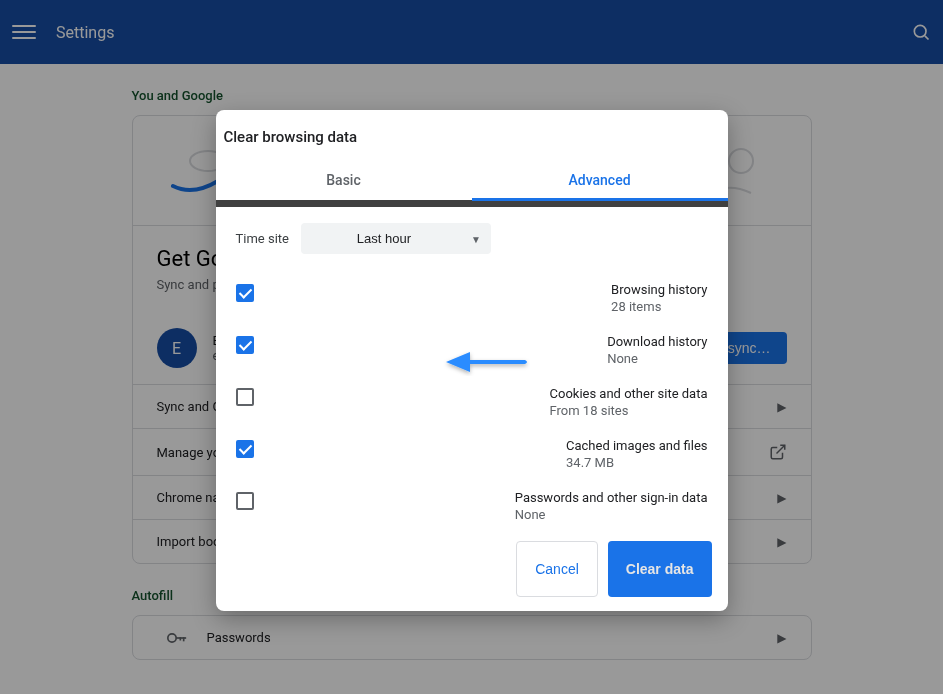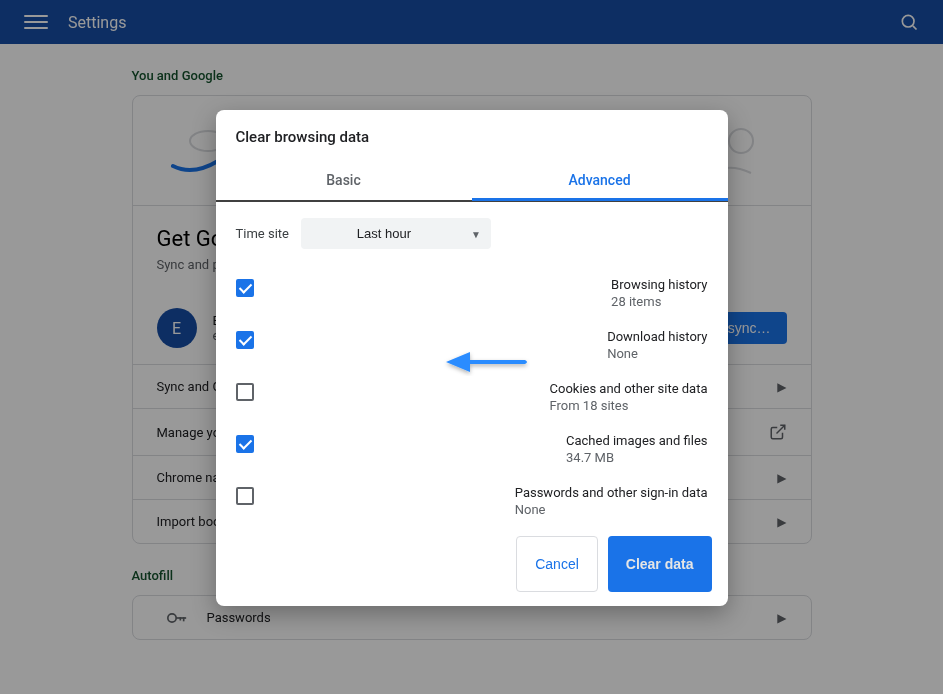--- a/index.html
+++ b/index.html
@@ -1,17 +1,17 @@
 <!DOCTYPE html>
 <html><head>
 <meta charset="utf-8">
 <style>
 * { box-sizing: border-box; margin: 0; padding: 0; }
 body { font-family: Roboto, Arial, sans-serif; background: #fff; width: 943px; height: 694px; overflow: hidden; position: relative; }
-.topbar { height: 44px; background: #174ea6; display: flex; align-items: center; padding: 0 24px; color: #fff; }
+.topbar { height: 64px; background: #174ea6; display: flex; align-items: center; padding: 0 12px; color: #fff; }
 .hamburger { width: 24px; height: 24px; display: flex; flex-direction: column; justify-content: center; gap: 4px; cursor: pointer; margin-right: 20px; }
 .hamburger span { height: 2px; background: #fff; display: block; border-radius: 1px; }
 .topbar-title { font-size: 16px; font-weight: 400; }
 .search-icon { margin-left: auto; width: 20px; height: 20px; color: #fff; cursor: pointer; }
 .page { padding: 24px 0; display: flex; flex-direction: column; align-items: center; }
 .page-inner { width: 680px; }
 .section-title { font-size: 13px; color: #14532d; margin-bottom: 12px; font-weight: 500; }
 .card { border: 1px solid #dadce0; border-radius: 8px; background: #fff; margin-bottom: 24px; }
 .hero { height: 110px; border-bottom: 1px solid #dadce0; position: relative; overflow: hidden; display: flex; align-items: center; justify-content: space-between; padding: 0 30px; }
 .hero svg { display:block; }
@@ -25,22 +25,22 @@
 .account-email { font-size: 13px; color: #5f6368; }
 .sync-btn { background: #1a73e8; color: #fff; border: none; border-radius: 4px; padding: 8px 16px; font-size: 14px; cursor: pointer; }
 .list-row { display: flex; align-items: center; padding: 14px 24px; border-top: 1px solid #dadce0; cursor: pointer; font-size: 13px; color: #202124; gap: 16px; }
 .list-row:first-child { border-top: none; padding-left: 34px; }
 .list-row .row-label { flex: 1; }
 .chev { color: #5f6368; font-size: 12px; }
 .ext-icon { color: #5f6368; width: 18px; height: 18px; }
 .key-icon { color: #5f6368; width: 20px; height: 12px; margin-right: 4px; }
 .overlay { position: absolute; inset: 0; background: rgba(0,0,0,0.4); display: flex; align-items: flex-start; justify-content: center; padding-top: 110px; }
 .dialog { width: 512px; background: #fff; border-radius: 8px; box-shadow: 0 8px 24px rgba(0,0,0,0.3); display: flex; flex-direction: column; overflow: hidden; }
-.dialog-title { padding: 18px 20px 0; font-size: 15px; font-weight: 500; color: #202124; }
-.tabs { display: flex; margin-top: 14px; border-bottom: 2px solid #404040; }
+.dialog-title { padding: 18px 8px 0; font-size: 15px; font-weight: 500; color: #202124; }
+.tabs { display: flex; margin-top: 14px; border-bottom: 7px solid #404040; }
 .tab { flex: 1; text-align: center; padding: 12px 0 10px; font-size: 14px; font-weight: 500; cursor: pointer; }
 .tab.inactive { color: #5f6368; }
 .tab.active { color: #1a73e8; border-bottom: 3px solid #1a73e8; margin-bottom: -1px; text-align: center; }
 .dialog-body { padding: 16px 20px 0; overflow: hidden; height: 320px; }
 .timerange { display: flex; align-items: center; gap: 12px; margin-bottom: 18px; }
 .timerange-label { font-size: 13px; color: #3c4043; }
 .select { background: #f1f3f4; border: none; border-radius: 4px; padding: 8px 36px 8px 12px; font-size: 13px; color: #202124; appearance: none; position: relative; min-width: 190px; cursor: pointer; }
 .select-wrap { position: relative; display: inline-block; }
 .select-caret { position: absolute; right: 10px; top: 50%; transform: translateY(-50%); pointer-events: none; font-size: 10px; color: #5f6368; }
 .check-item { display: flex; align-items: flex-start; gap: 18px; padding: 10px 0; justify-content: space-between; }

